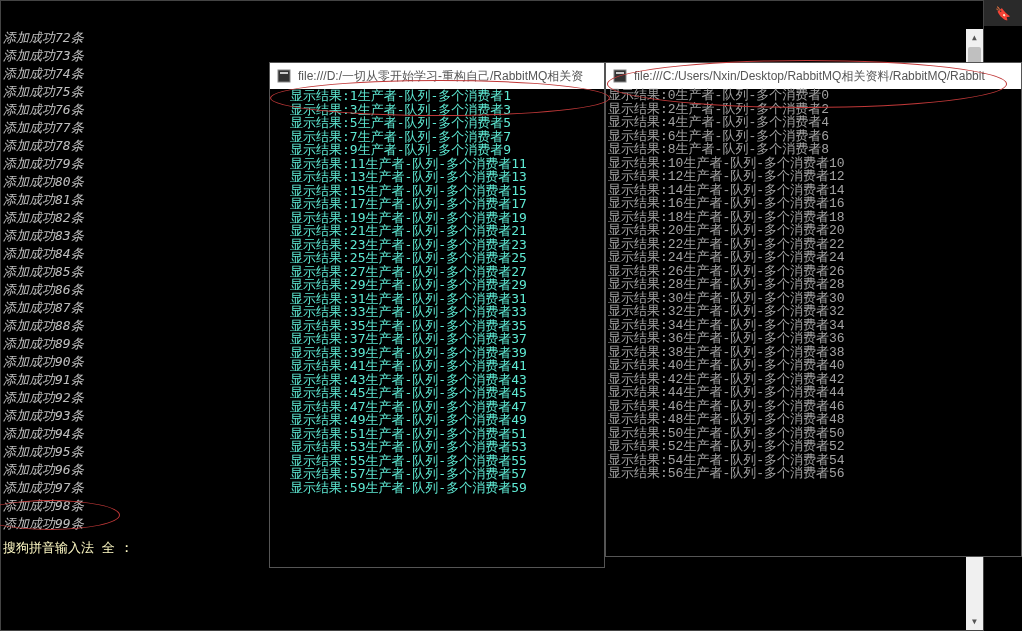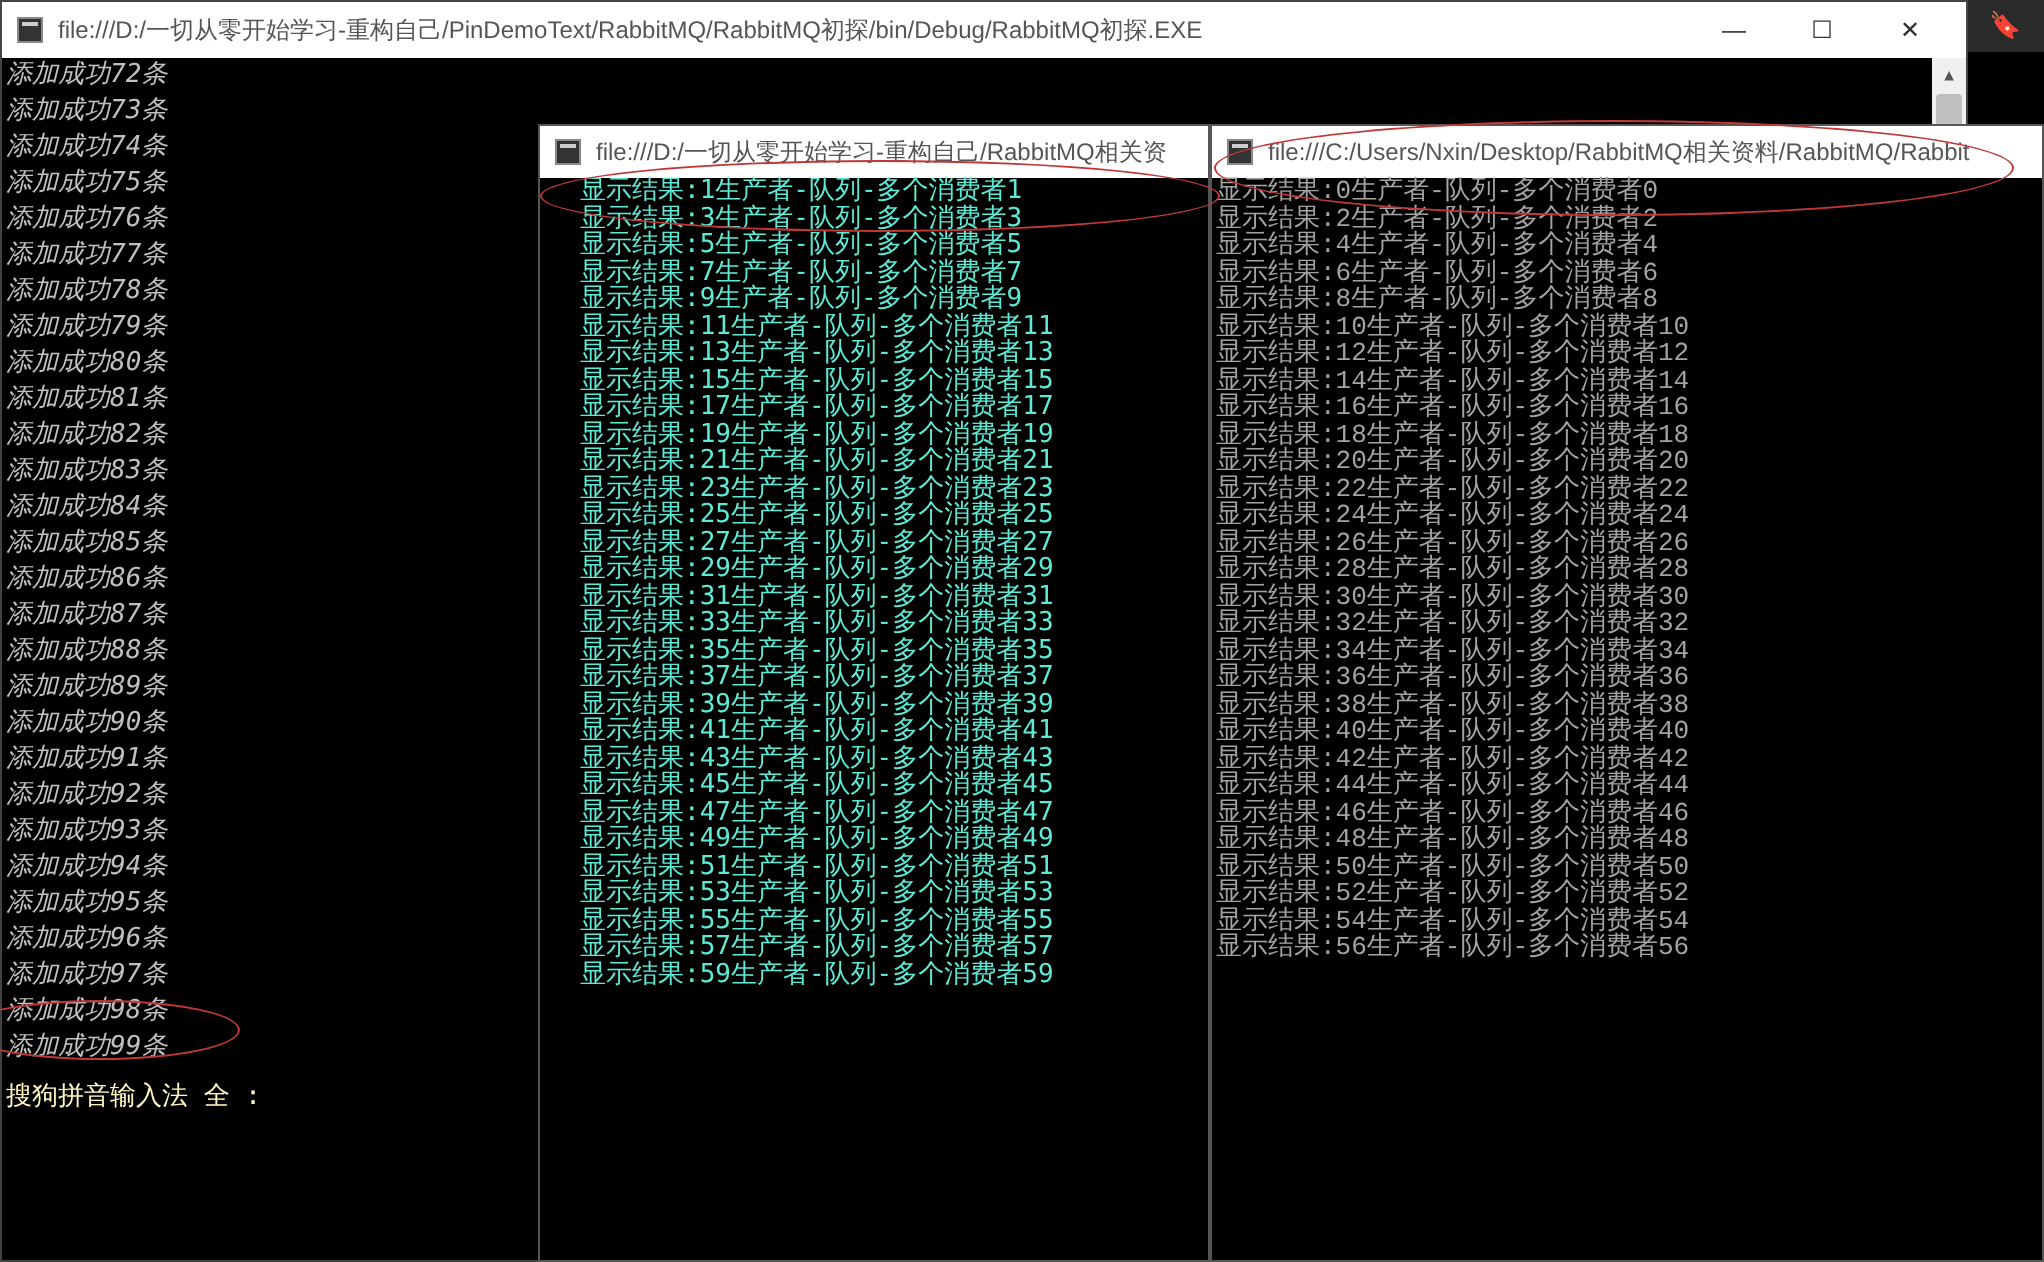--- a/index.html
+++ b/index.html
@@ -97,21 +97,21 @@
       top: 538px;
       left: 2px;
       color: #fef9c3;
     }
 
     .window-mid {
       position: absolute;
       top: 62px;
       left: 269px;
       width: 336px;
-      height: 569px;
+      height: 506px;
       background: #000;
       border: 1px solid #555;
     }
     .titlebar-mid {
       height: 26px;
       background: #fff;
       display: flex;
       align-items: center;
       padding: 0 6px;
       font-size: 12px;
@@ -127,21 +127,21 @@
       color: #5eead4;
       line-height: 13.5px;
       white-space: pre;
     }
 
     .window-right {
       position: absolute;
       top: 62px;
       left: 605px;
       width: 417px;
-      height: 569px;
+      height: 495px;
       background: #000;
       border: 1px solid #555;
     }
     .console-right-content {
       position: absolute;
       top: 26px;
       left: 2px;
       color: #a3a3a3;
       line-height: 13.5px;
       white-space: pre;
@@ -175,34 +175,20 @@
       pointer-events: none;
     }
     .annot1 { left: -20px; top: 500px; width: 140px; height: 30px; }
     .annot2 { left: 270px; top: 80px; width: 340px; height: 36px; }
     .annot3 { left: 607px; top: 60px; width: 400px; height: 48px; }
   </style>
 </head>
 <body>
 
 <div class="window-main">
-  <div class="titlebar">
-    <span class="titlebar-icon">
-      <svg width="14" height="14" viewBox="0 0 14 14">
-          <rect x="1" y="1" width="12" height="12" fill="#333" stroke="#888"></rect>
-          <rect x="3" y="3" width="8" height="2" fill="#ccc"></rect>
-        </svg>
-    </span>
-    <span class="titlebar-title">file:///D:/一切从零开始学习-重构自己/PinDemoText/RabbitMQ/RabbitMQ初探/bin/Debug/RabbitMQ初探.EXE</span>
-    <div class="titlebar-controls">
-      <div class="titlebar-btn">—</div>
-      <div class="titlebar-btn">☐</div>
-      <div class="titlebar-btn">✕</div>
-    </div>
-  </div>
   <div class="console-left-content" id="left-lines"><div>添加成功72条</div><div>添加成功73条</div><div>添加成功74条</div><div>添加成功75条</div><div>添加成功76条</div><div>添加成功77条</div><div>添加成功78条</div><div>添加成功79条</div><div>添加成功80条</div><div>添加成功81条</div><div>添加成功82条</div><div>添加成功83条</div><div>添加成功84条</div><div>添加成功85条</div><div>添加成功86条</div><div>添加成功87条</div><div>添加成功88条</div><div>添加成功89条</div><div>添加成功90条</div><div>添加成功91条</div><div>添加成功92条</div><div>添加成功93条</div><div>添加成功94条</div><div>添加成功95条</div><div>添加成功96条</div><div>添加成功97条</div><div>添加成功98条</div><div>添加成功99条</div></div>
   <div class="ime-left">搜狗拼音输入法 全 :</div>
   <div class="scrollbar-v">
     <div class="scrollbar-arrow up">▲</div>
     <div class="scrollbar-thumb"></div>
     <div class="scrollbar-arrow down">▼</div>
   </div>
 </div>
 
 <div class="side-toolbar">

